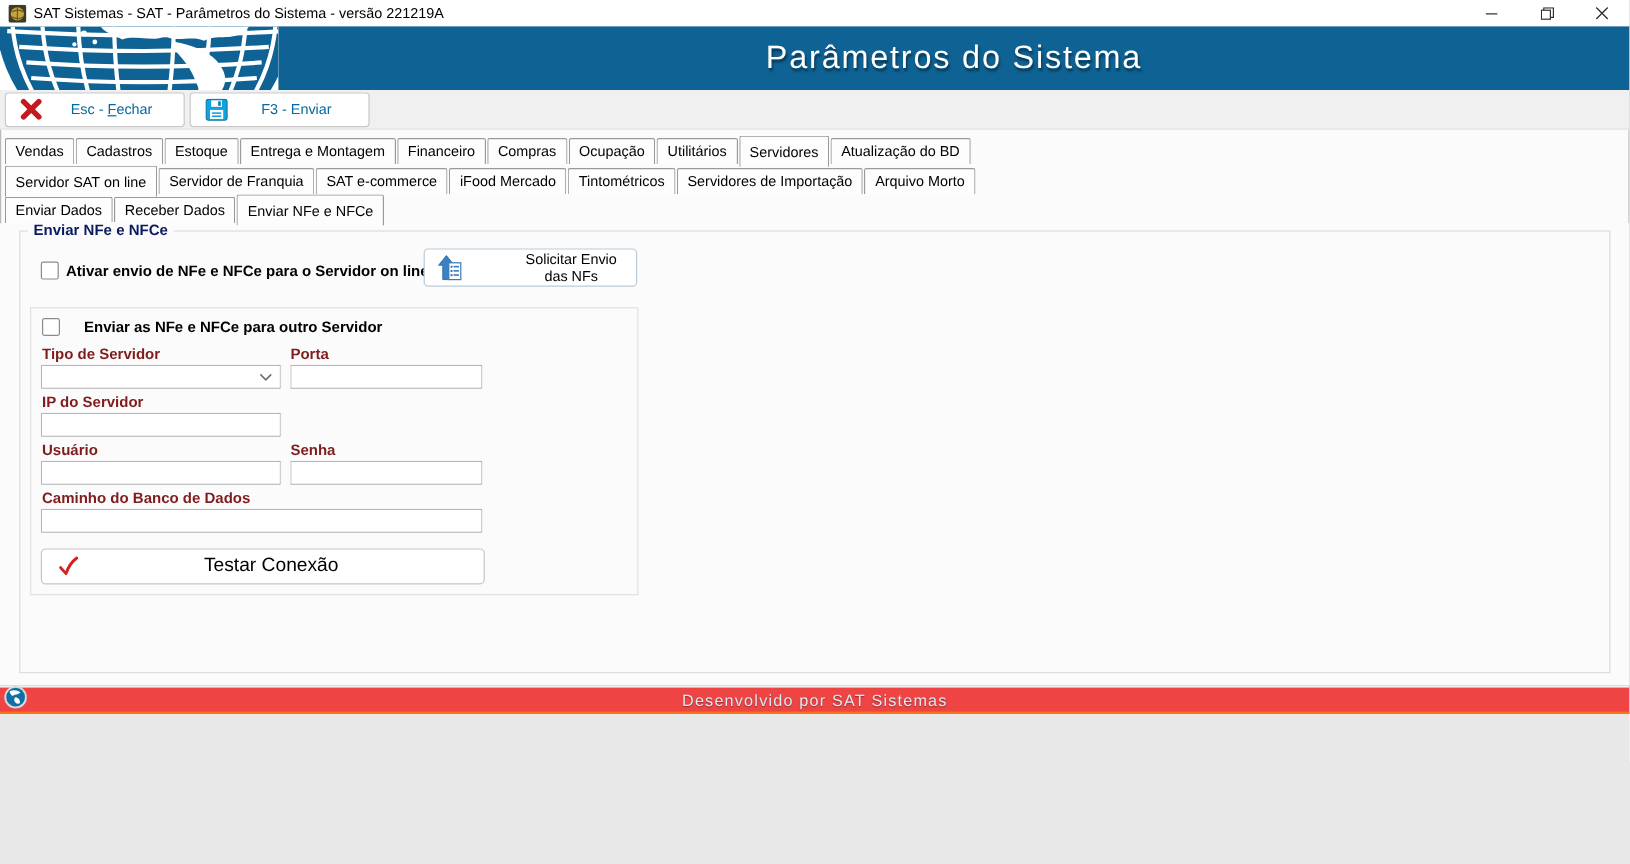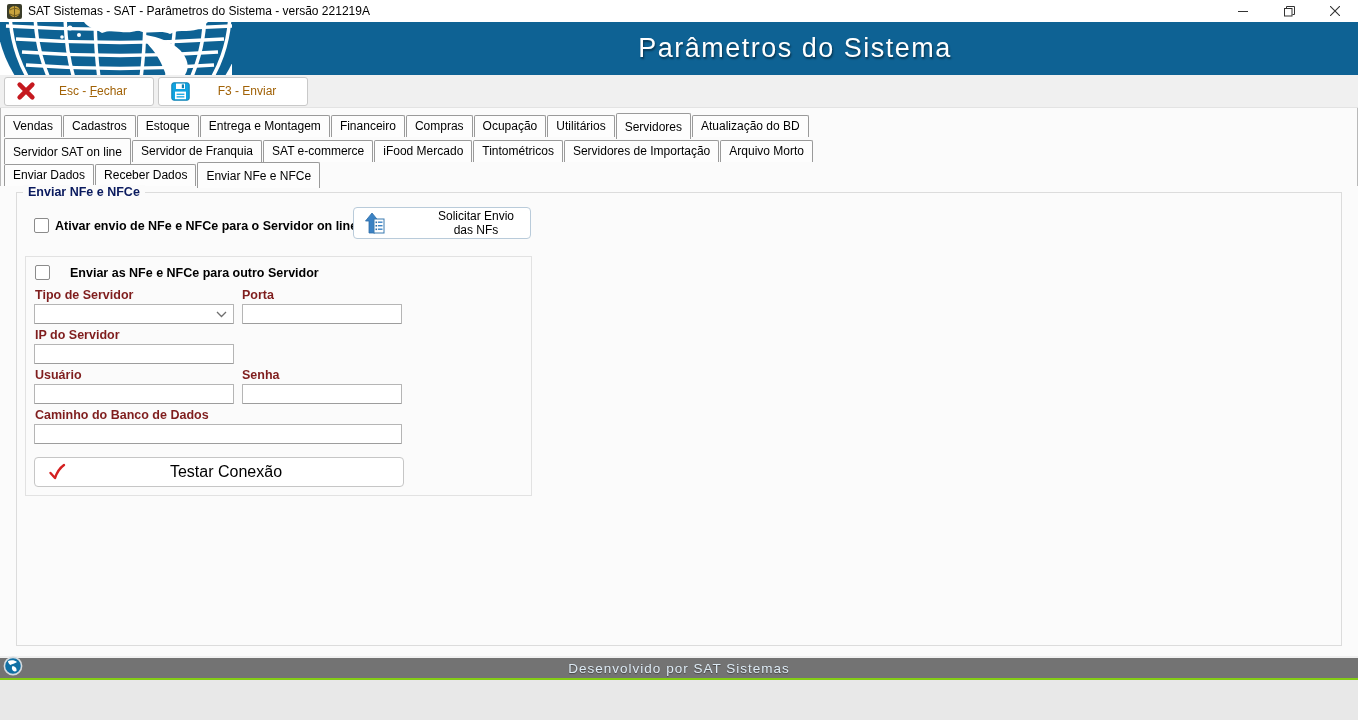--- a/index.html
+++ b/index.html
@@ -1,36 +1,36 @@
 <!DOCTYPE html>
 <html><head>
 <meta charset="utf-8">
 <style>
   html,body{margin:0;padding:0;background:#e8e8e8;}
-  .window{position:relative;width:1358px;height:680px;background:#fbfbfb;
+  .window{position:relative;width:1358px;height:595px;background:#fbfbfb;
     font-family:"Liberation Sans",sans-serif;overflow:hidden;
     box-shadow:inset 0 0 0 1px #b9b9b9;}
   
   .titlebar{position:absolute;top:0;left:0;right:0;height:22px;background:#ffffff;
     display:flex;align-items:center;}
   .titlebar .appicon{margin-left:7px;display:flex;}
   .titlebar .ttext{font-size:12px;color:#000;margin-left:6px;white-space:nowrap;}
   .tb-controls{margin-left:auto;display:flex;height:22px;}
   .tb-btn{width:46px;height:22px;display:flex;align-items:center;justify-content:center;}
   
   .app-header{position:absolute;top:22px;left:0;right:0;height:53px;background:#0e6294;display:flex;}
   .logo-wrap{width:232px;height:53px;background:#ffffff;overflow:hidden;flex:none;}
   .header-title{flex:1;display:flex;align-items:center;justify-content:center;
     color:#fff;font-size:27px;font-weight:400;letter-spacing:1.5px;
     text-shadow:1px 2px 2px rgba(0,0,0,.45);}
   
   .toolbar{position:absolute;top:75px;left:0;right:0;height:33px;background:#f0f0f0;
     border-bottom:1px solid #e3e3e3;display:flex;align-items:center;padding-left:4px;gap:4px;box-sizing:border-box;}
   .tbtn{height:27px;width:148px;background:#fff;border:1px solid #c9c9c9;border-radius:3px;
-    display:flex;align-items:center;font-size:12px;color:#a16207;cursor:default;}
+    display:flex;align-items:center;font-size:12px;color:#0369a1;cursor:default;}
   .tbtn .ticon{width:42px;display:flex;justify-content:center;align-items:center;}
   .tbtn .tlabel{flex:1;text-align:center;padding-right:14px;}
   
   .tabrow{position:absolute;left:0;right:0;display:flex;align-items:flex-end;padding-left:4px;}
   .tabrow1{top:111px;height:26px;}
   .tabrow2{top:138px;height:24px;}
   .tabrow3{top:162px;height:24px;}
   .tab{border:1px solid #9a9a9a;border-bottom:none;background:#fdfdfd;
     padding:3px 8px 4px 8px;font-size:12px;margin-right:1px;border-radius:2px 2px 0 0;
     white-space:nowrap;color:#000;position:relative;}
@@ -54,22 +54,22 @@
     background:#fff;box-sizing:border-box;font-size:12px;padding:0 4px;
     font-family:"Liberation Sans",sans-serif;border-radius:1px;}
   .combo{position:absolute;height:20px;border:1px solid #b5b5b5;border-bottom-color:#9d9d9d;
     background:#fff;box-sizing:border-box;border-radius:1px;display:flex;
     align-items:center;justify-content:flex-end;padding-right:6px;}
   .btn-test{position:absolute;left:8px;top:200px;width:368px;height:28px;background:#fff;
     border:1px solid #c6c6c6;border-radius:4px;display:flex;align-items:center;font-size:16px;}
   .btn-test .cicon{width:44px;display:flex;justify-content:center;}
   .btn-test .clabel{flex:1;text-align:center;padding-right:30px;}
   
-  .footer{position:absolute;left:0;right:0;bottom:0;height:24px;background:#737373;
-    border-top:2px solid #f0f0f0;border-bottom:2px solid #84cc16;box-sizing:border-box;
+  .footer{position:absolute;left:0;right:0;bottom:0;height:24px;background:#ef4444;
+    border-top:2px solid #f0f0f0;border-bottom:2px solid #f97316;box-sizing:border-box;
     display:flex;align-items:center;justify-content:center;}
   .footer-text{color:#ddeaf4;font-size:13.5px;letter-spacing:1px;text-shadow:0 1px 1px rgba(0,0,0,.4);}
   .footer-globe{position:absolute;left:3px;bottom:2px;display:flex;}
 </style>
 </head>
 <body>
 
 <div class="window">
 
   <div class="titlebar">

